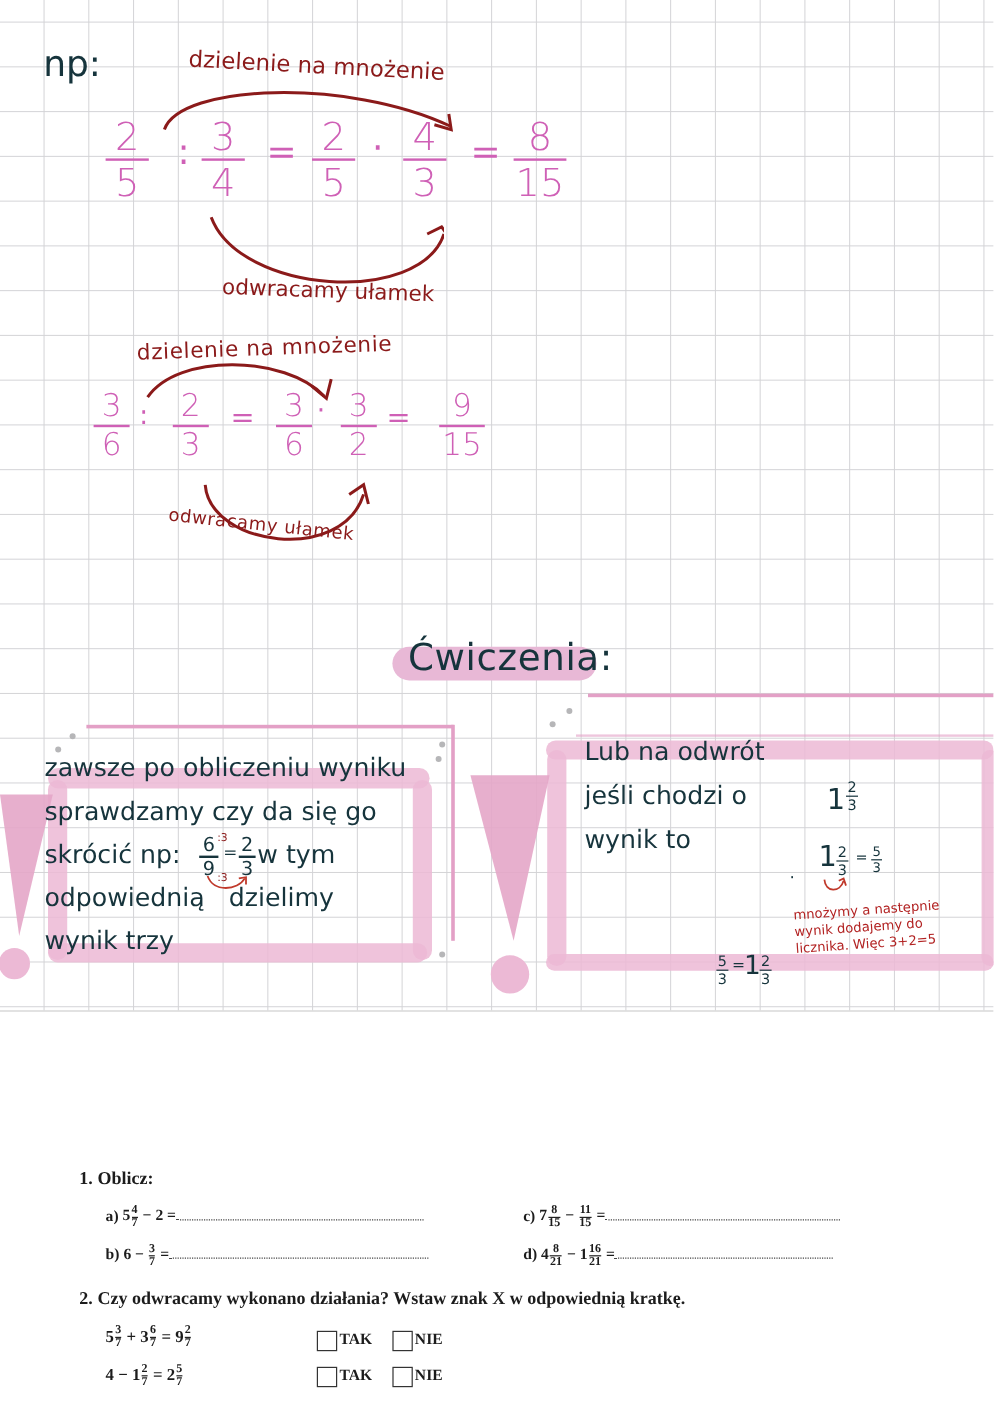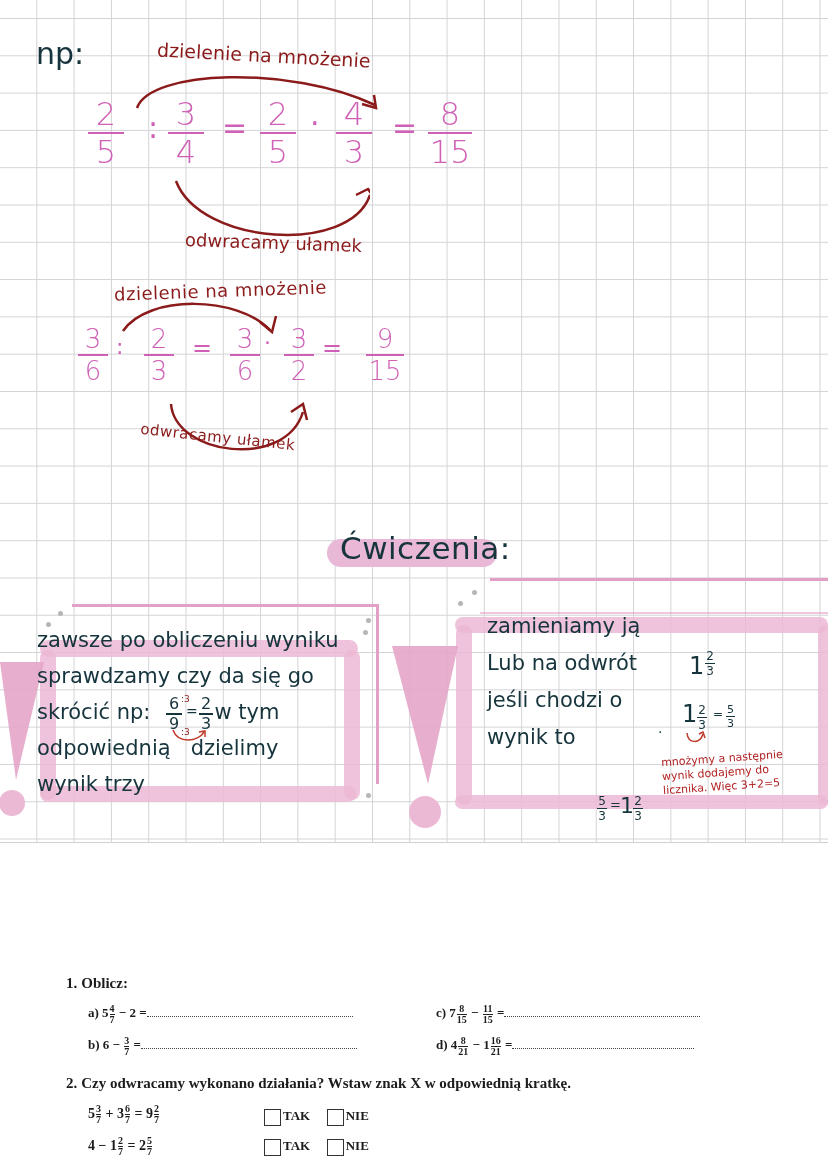--- a/index.html
+++ b/index.html
@@ -206,21 +206,20 @@
 <div class="pink-bar" style="left:455px;top:795px;width:373px;height:14px;"></div>
 <div class="pink-bar" style="left:818px;top:625px;width:14px;height:180px;"></div>
 <div class="pink-line" style="left:480px;top:612px;width:348px;height:2px;opacity:0.6;"></div>
 
 <svg class="abs" style="left:390px;top:644px;" width="70" height="190">
   <polygon points="2,2 68,2 38,140" fill="#e4a6c8" opacity="0.9"></polygon>
   <circle cx="35" cy="168" r="16" fill="#ecb9d5"></circle>
 </svg>
 
 <div class="note-text" style="left:487px;top:608px;line-height:37px;">
-  <span class="ln">zamieniamy ją</span>
   <span class="ln">Lub na odwrót</span>
   <span class="ln">jeśli chodzi o</span>
   <span class="ln">wynik to</span>
 </div>
 
 <div class="abs" style="left:689px;top:652px;font-size:24px;color:#16343c;">1</div>
 <div class="frac" style="left:705px;top:650px;font-size:12px;color:#16343c;">
   <span>2</span>
     <span style="display:block;width:10px;height:1px;background:#16343c;margin:1px 0;"></span>
     <span>3</span>

